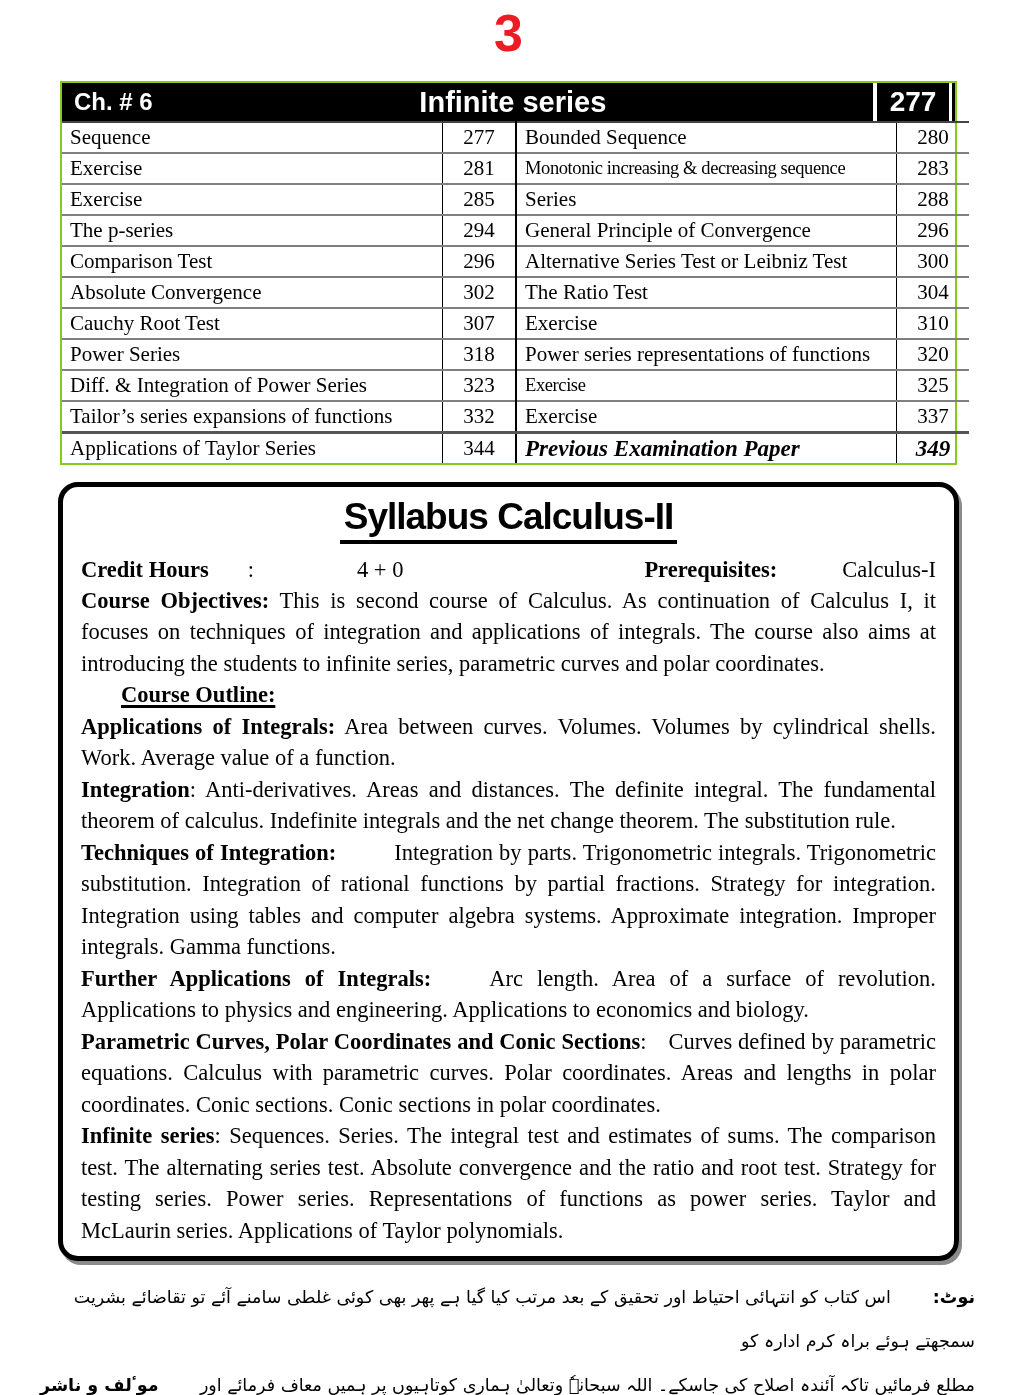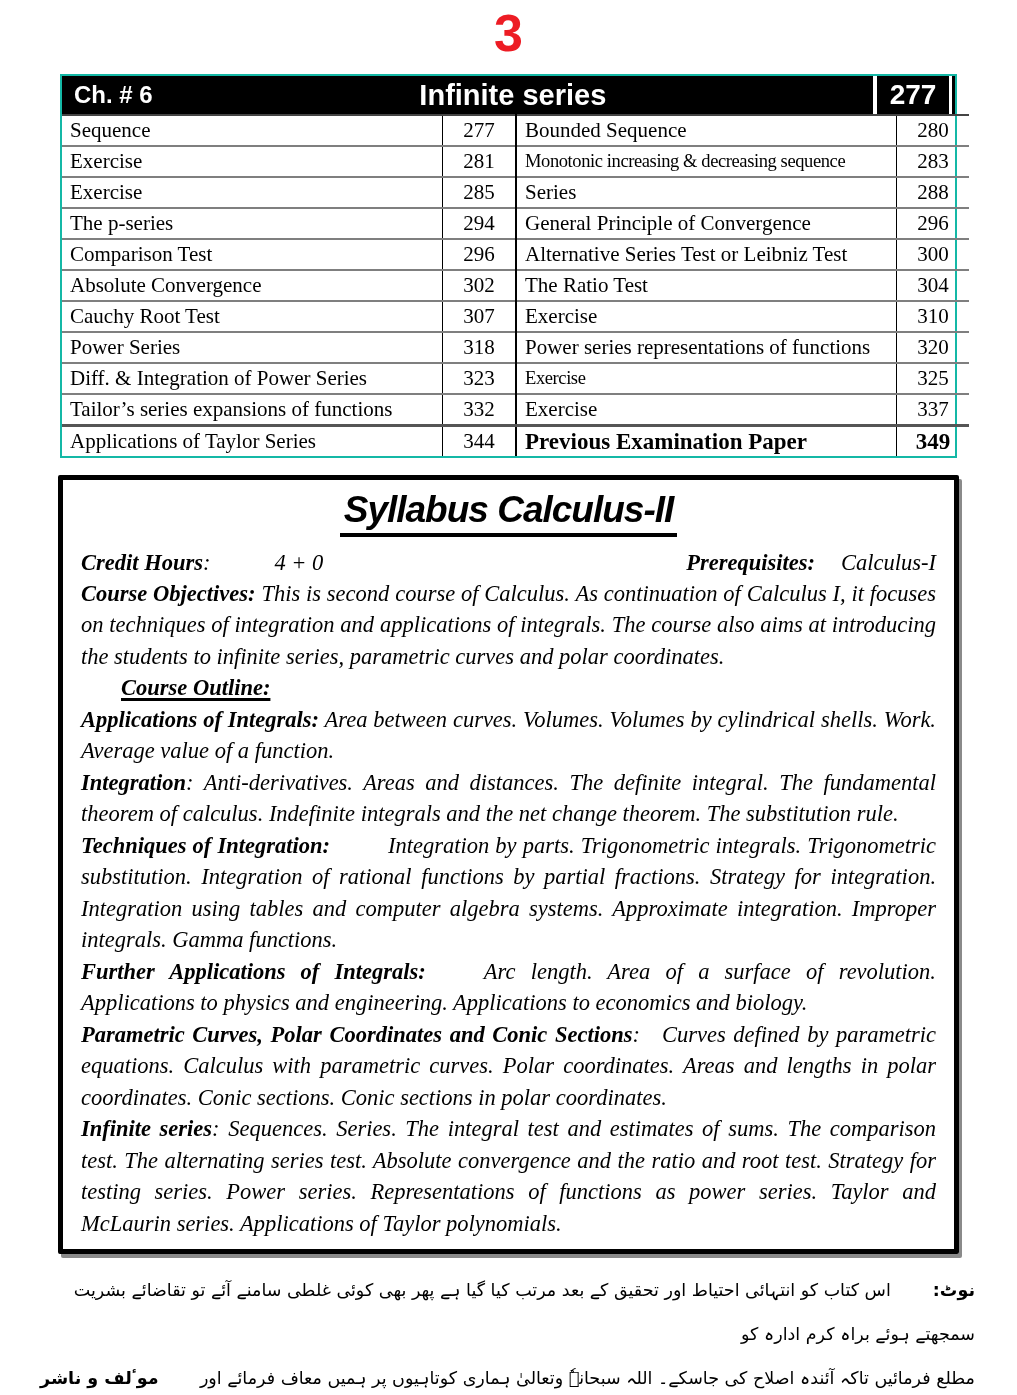--- a/index.html
+++ b/index.html
@@ -12,21 +12,21 @@
     overflow:hidden;
   }
   
   .page-number{
     text-align:center;
     font-family:"Liberation Sans","DejaVu Sans",sans-serif;
     font-size:52px;font-weight:bold;
     line-height:66px;height:70px;
   }
   
-  .toc-wrap{margin:4px 60px;border:2px solid #14b8a6;}
+  .toc-wrap{margin:11px 60px;border:2px solid #84cc16;}
   .toc-header{
     display:flex;align-items:center;
     background:#000;color:#fff;
     font-family:"Liberation Sans","DejaVu Sans",sans-serif;
     font-weight:bold;height:38px;
   }
   .toc-header .ch{font-size:24px;padding-left:12px;white-space:nowrap;}
   .toc-header .title{flex:1;text-align:center;font-size:29px;}
   .toc-header .pg{
     width:72px;text-align:center;font-size:28px;
@@ -42,45 +42,44 @@
   }
   table.toc tr:first-child td{border-top:2px solid #444;}
   table.toc td.t1{width:368px;border-right:1px solid #000;}
   table.toc td.p1{width:72px;text-align:center;border-right:2px solid #000;padding:1px 0;}
   table.toc td.t2{width:367px;border-right:1px solid #000;}
   table.toc td.p2{width:72px;text-align:center;padding:2px 0;}
   table.toc tr:nth-child(2) td.t2,
   table.toc tr:nth-child(9) td.t2{font-size:18.5px;letter-spacing:-0.4px;}
   table.toc tr:last-child td{border-top:3px solid #555;}
   table.toc tr:last-child td.t2,
-  table.toc tr:last-child td.p2{font-weight:bold;font-size:23px;}
+  table.toc tr:last-child td.p2{font-weight:bold;font-size:23px;font-style:italic;}
   
   .syllabus{
     margin:17px 58px 0;
-    border:5px solid #000;border-radius:2px;
+    border:5px solid #000;border-radius:20px;
     box-shadow:3px 4px 0 #8a8a8a;
     padding:6px 18px 10px;
     box-sizing:border-box;
     min-height:770px;
-    font-style:italic;
   }
   .syl-title{
     text-align:center;margin:4px 0 10px;
   }
   .syl-title span{
     display:inline-block;
     font-family:"Liberation Sans","DejaVu Sans",sans-serif;
     font-size:37px;font-weight:bold;
     border-bottom:4px solid #000;
     padding:0 4px 2px;line-height:1.1;
     letter-spacing:-1px;
   }
   .credit-row{
     display:flex;align-items:baseline;
-    font-size:22.5px;line-height:31px;
+    font-size:22.5px;line-height:31px;gap:39px;
   }
   .b{font-weight:bold;}
   .credit-row .chval{margin-left:64px;}
   .credit-row .spacer{flex:1;}
   .credit-row .prval{margin-left:26px;}
   .para{
     margin:0;font-size:22.5px;line-height:31.5px;
     text-align:justify;
   }
   .plabel{font-weight:bold;}

